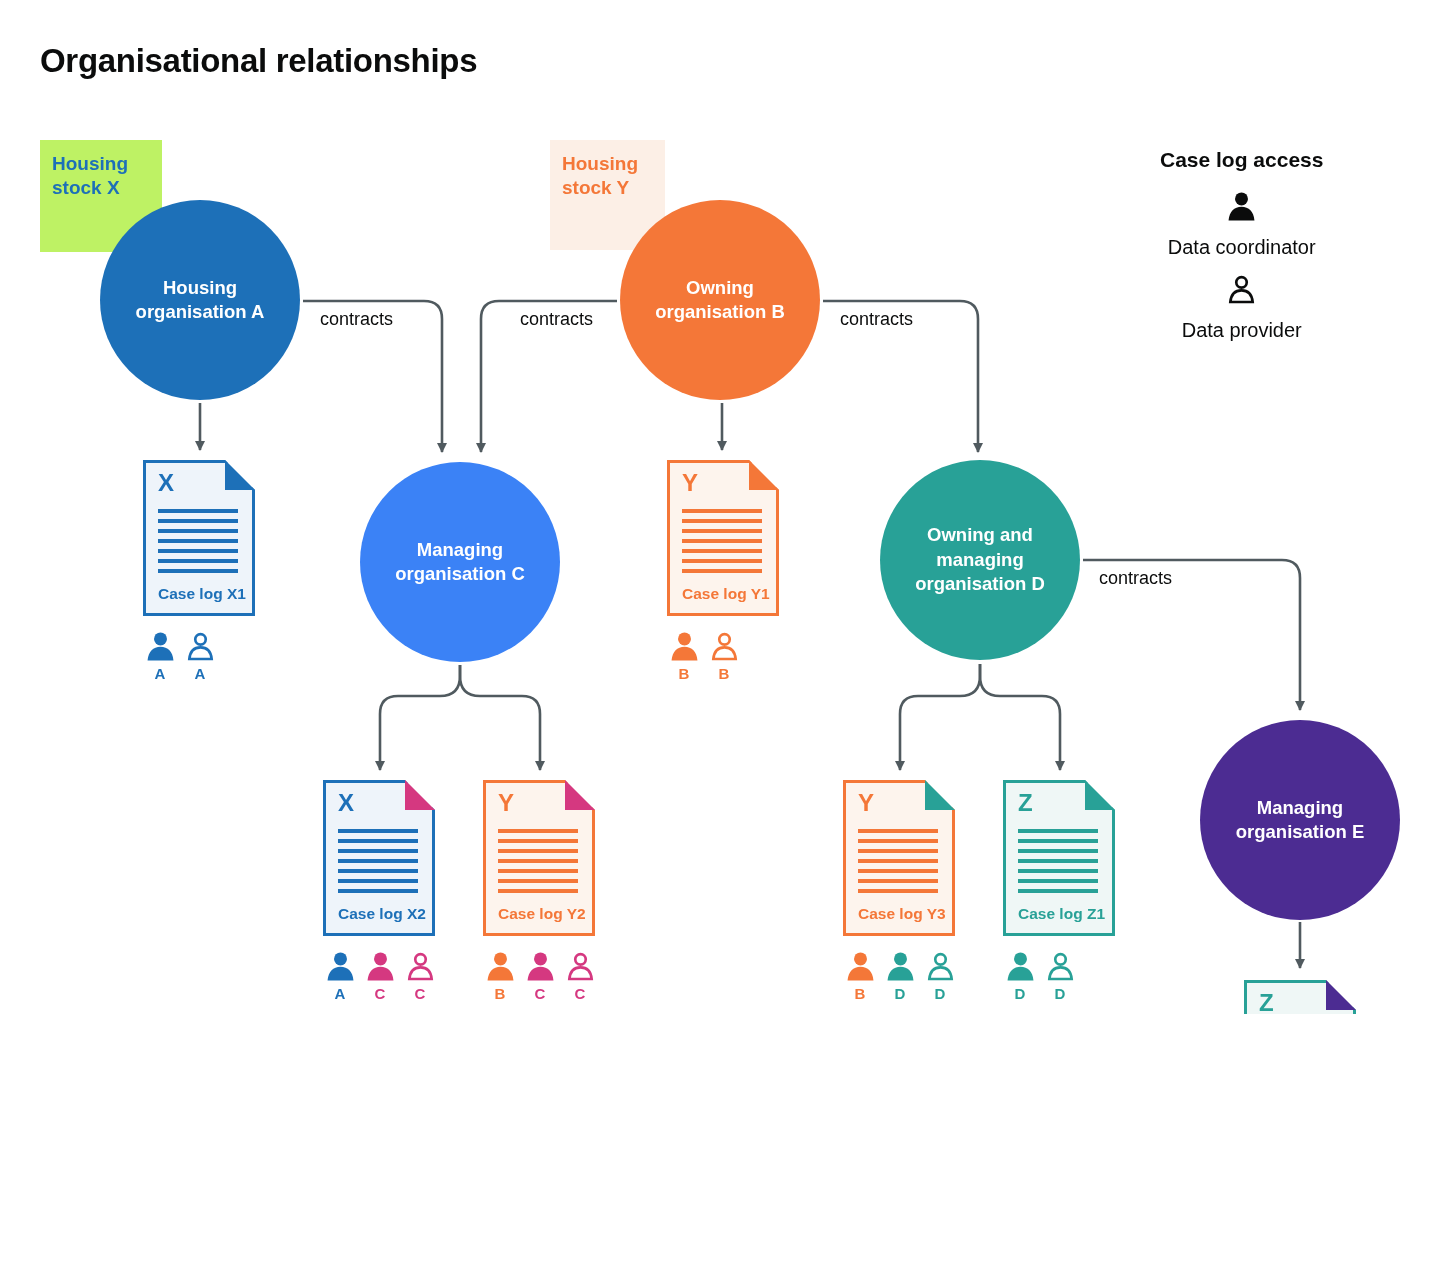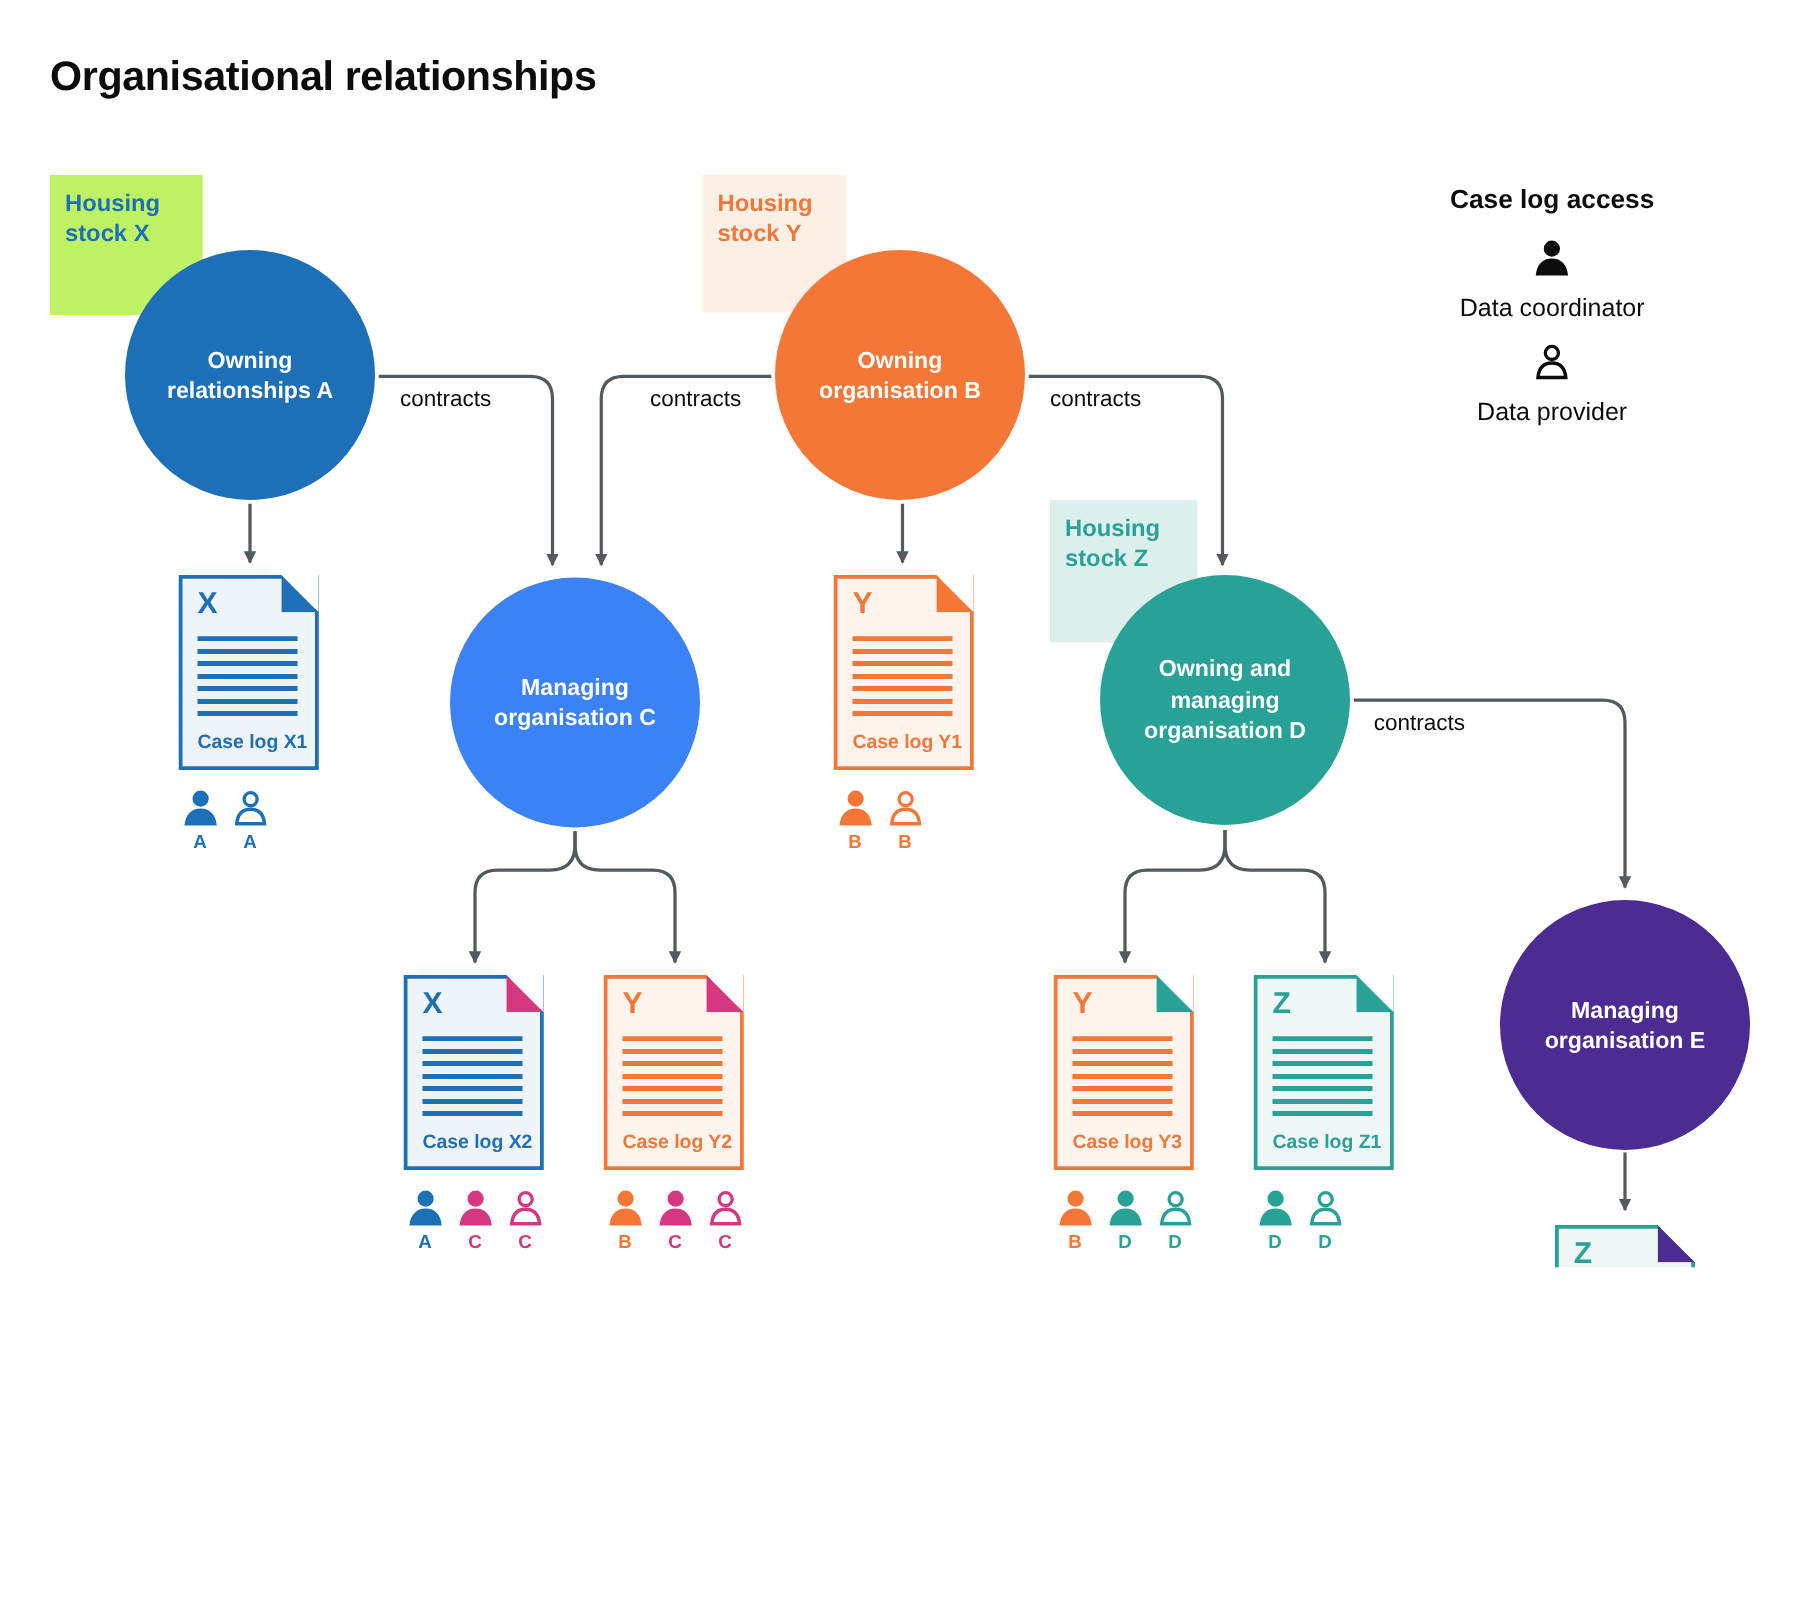--- a/index.html
+++ b/index.html
@@ -64,22 +64,21 @@
       <symbol id="p-out" viewBox="0 0 24 26">
         <circle cx="12" cy="6.6" r="4.7" fill="none" stroke="currentColor" stroke-width="2.4"></circle>
         <path d="M12 13.8c-5.6 0-9.3 3.6-10 10.4h20c-.7-6.8-4.4-10.4-10-10.4z" fill="none" stroke="currentColor" stroke-width="2.4"></path>
       </symbol>
     </defs>
   </svg>
 
   <h1 class="title">Organisational relationships</h1>
 
   <div class="chip blue" style="left:40px;top:140px;width:122px;height:112px">Housing stock X</div>
-  <div class="chip orange" style="left:562px;top:140px;width:115px;height:110px">Housing stock Y</div>
-  <div class="chip teal" style="left:840px;top:400px;width:118px;height:114px">Housing stock Z</div>
+  <div class="chip orange" style="left:550px;top:140px;width:115px;height:110px">Housing stock Y</div>
 
   <svg class="arrows" width="1440" height="1280" viewBox="0 0 1440 1280">
     <defs>
       <marker id="ah" markerWidth="14" markerHeight="14" refX="9" refY="5" orient="auto" markerUnits="userSpaceOnUse">
         <path d="M0 0 L10 5 L0 10 Z" fill="#505a5f"></path>
       </marker>
     </defs>
     <g fill="none" stroke="#505a5f" stroke-width="2.6">
       <path d="M200 403 V450" marker-end="url(#ah)"></path>
       <path d="M303 301 H424 Q442 301 442 319 V452" marker-end="url(#ah)"></path>
@@ -93,21 +92,21 @@
       <path d="M1083 560 H1282 Q1300 560 1300 578 V710" marker-end="url(#ah)"></path>
       <path d="M1300 922 V968" marker-end="url(#ah)"></path>
     </g>
   </svg>
 
   <span class="contracts" style="left:320px;top:309px">contracts</span>
   <span class="contracts" style="left:520px;top:309px">contracts</span>
   <span class="contracts" style="left:840px;top:309px">contracts</span>
   <span class="contracts" style="left:1099px;top:568px">contracts</span>
 
-  <div class="circle bg-blue" style="left:100px;top:200px">Owning relationships A</div>
+  <div class="circle bg-blue" style="left:100px;top:200px">Housing organisation A</div>
   <div class="circle bg-orange" style="left:620px;top:200px">Owning organisation B</div>
   <div class="circle bg-pink" style="left:360px;top:462px">Managing organisation C</div>
   <div class="circle bg-teal" style="left:880px;top:460px">Owning and managing organisation D</div>
   <div class="circle bg-purple" style="left:1200px;top:720px">Managing organisation E</div>
 
   <div class="doc blue" style="left:143px;top:460px">
     <span class="cut"></span>
     <span class="fold blue"></span>
     <span class="letter">X</span>
     <span class="lines"></span>

